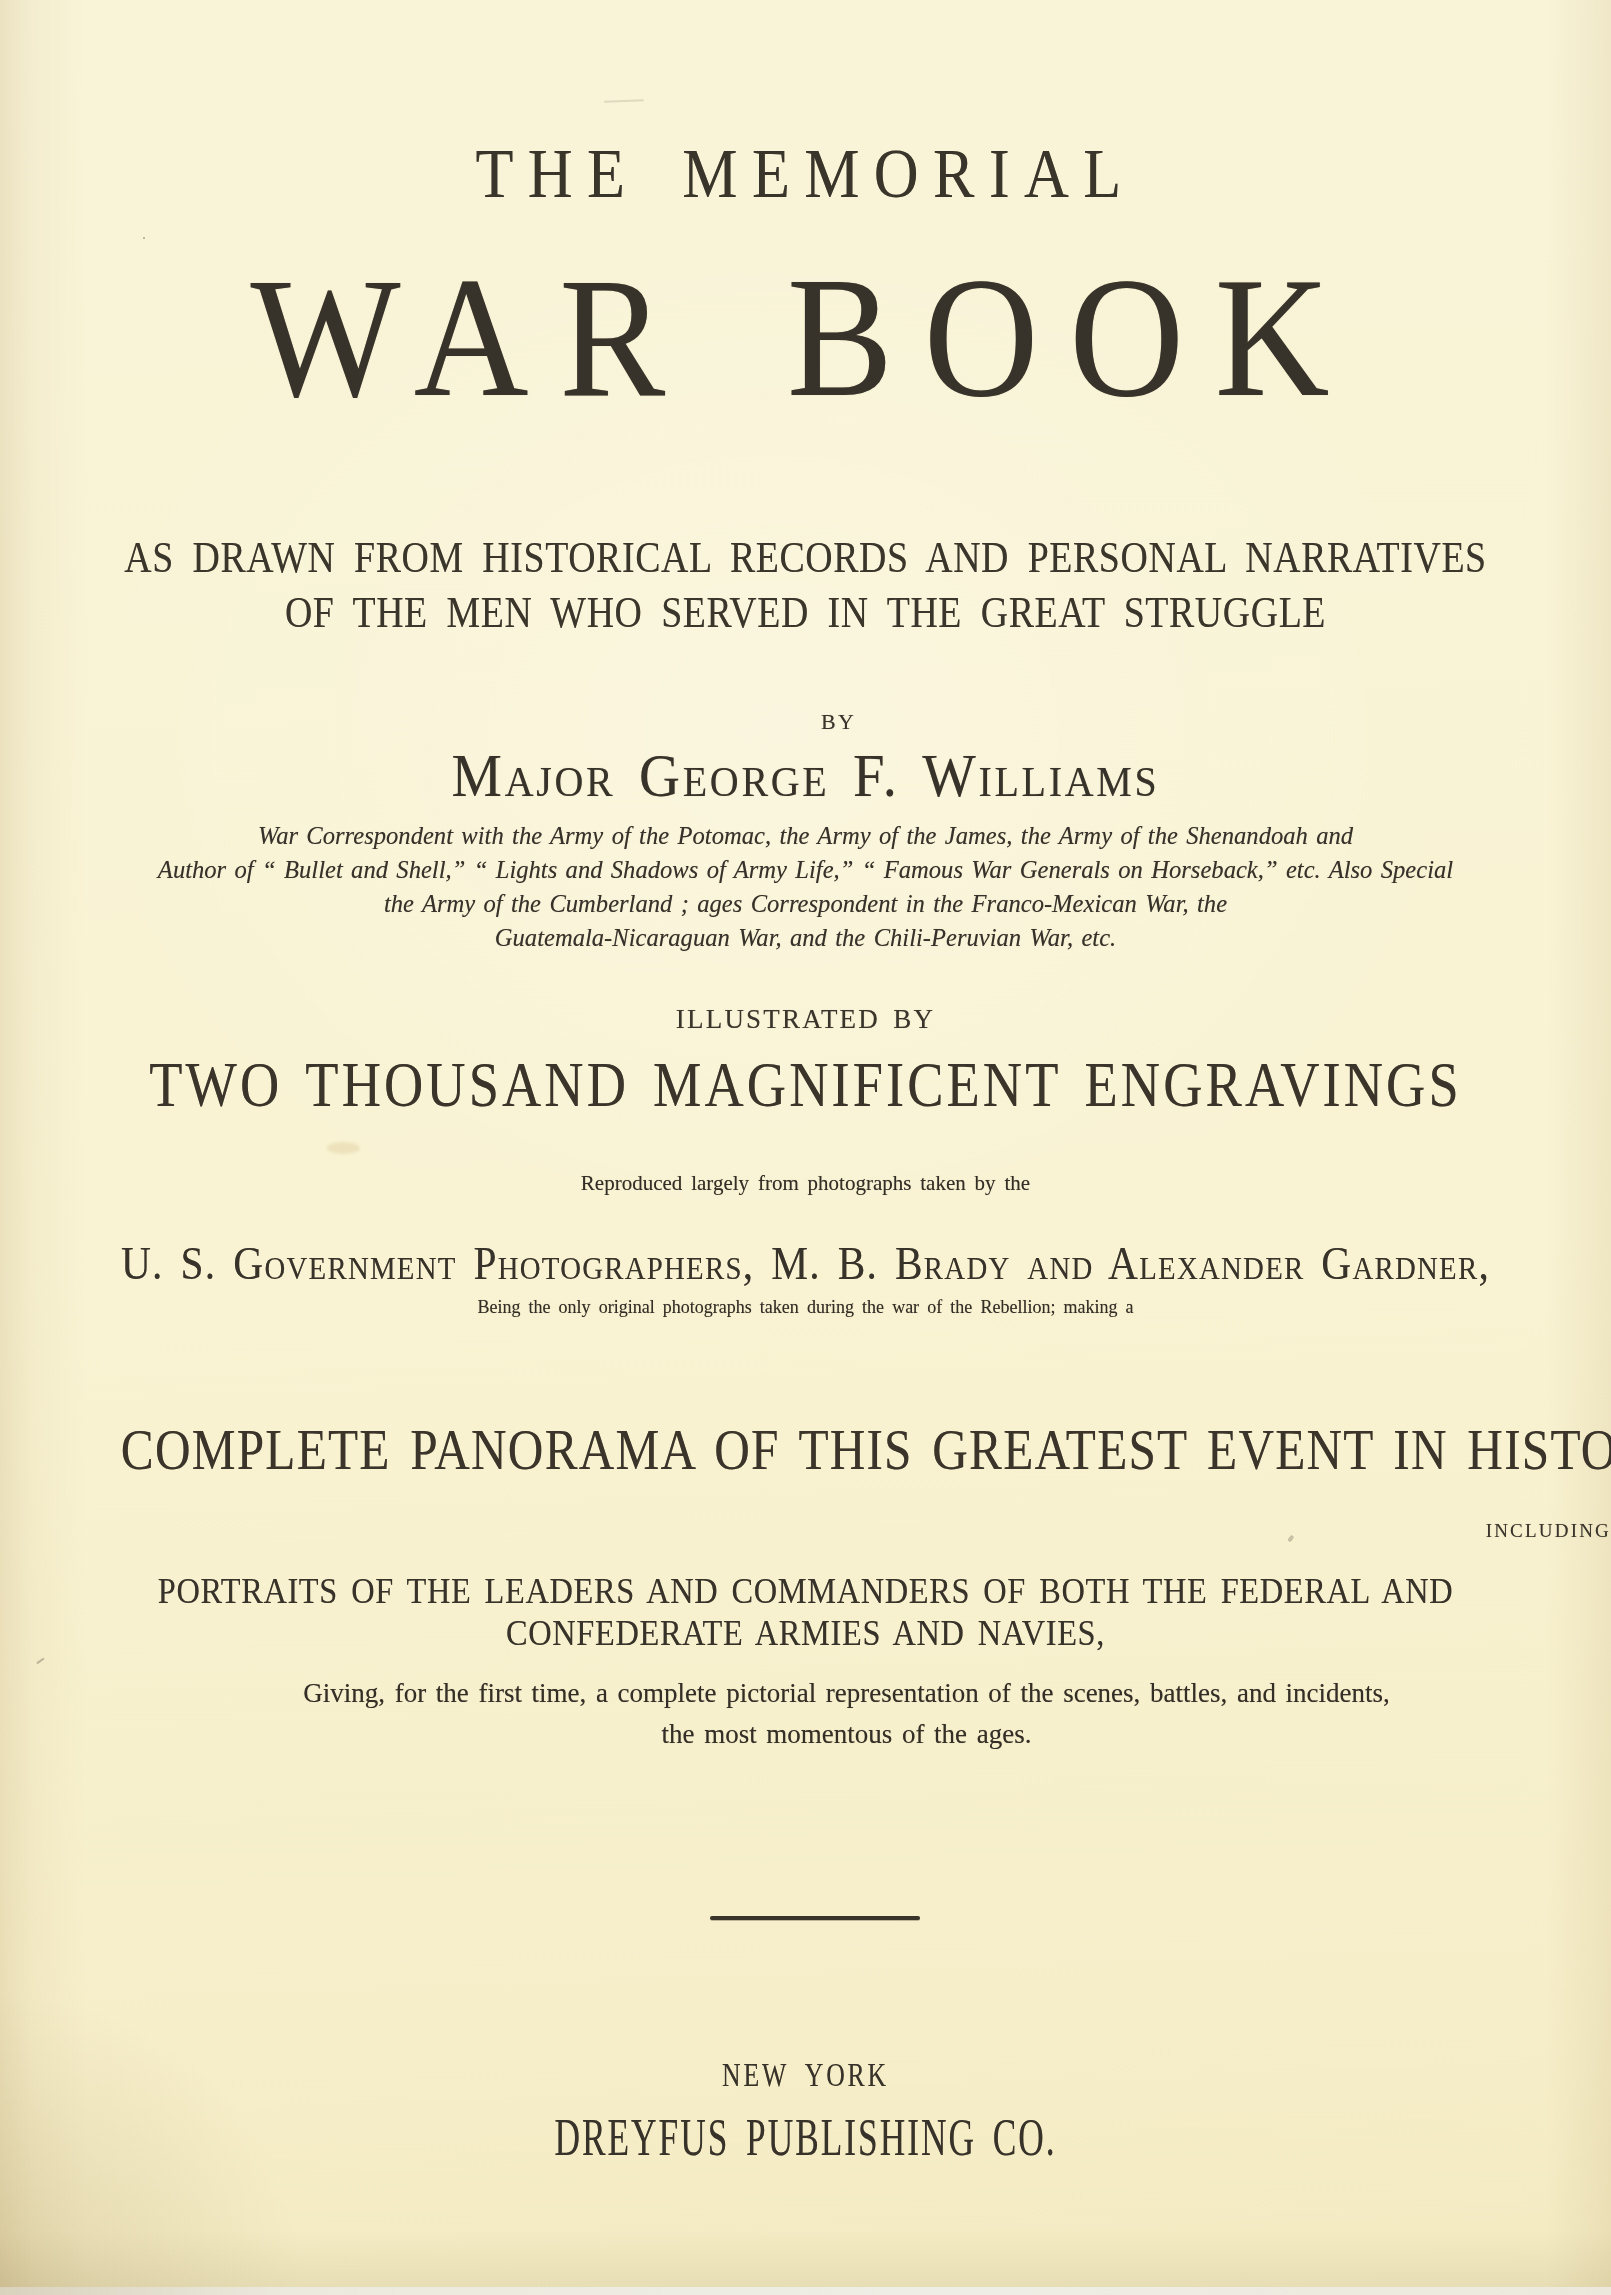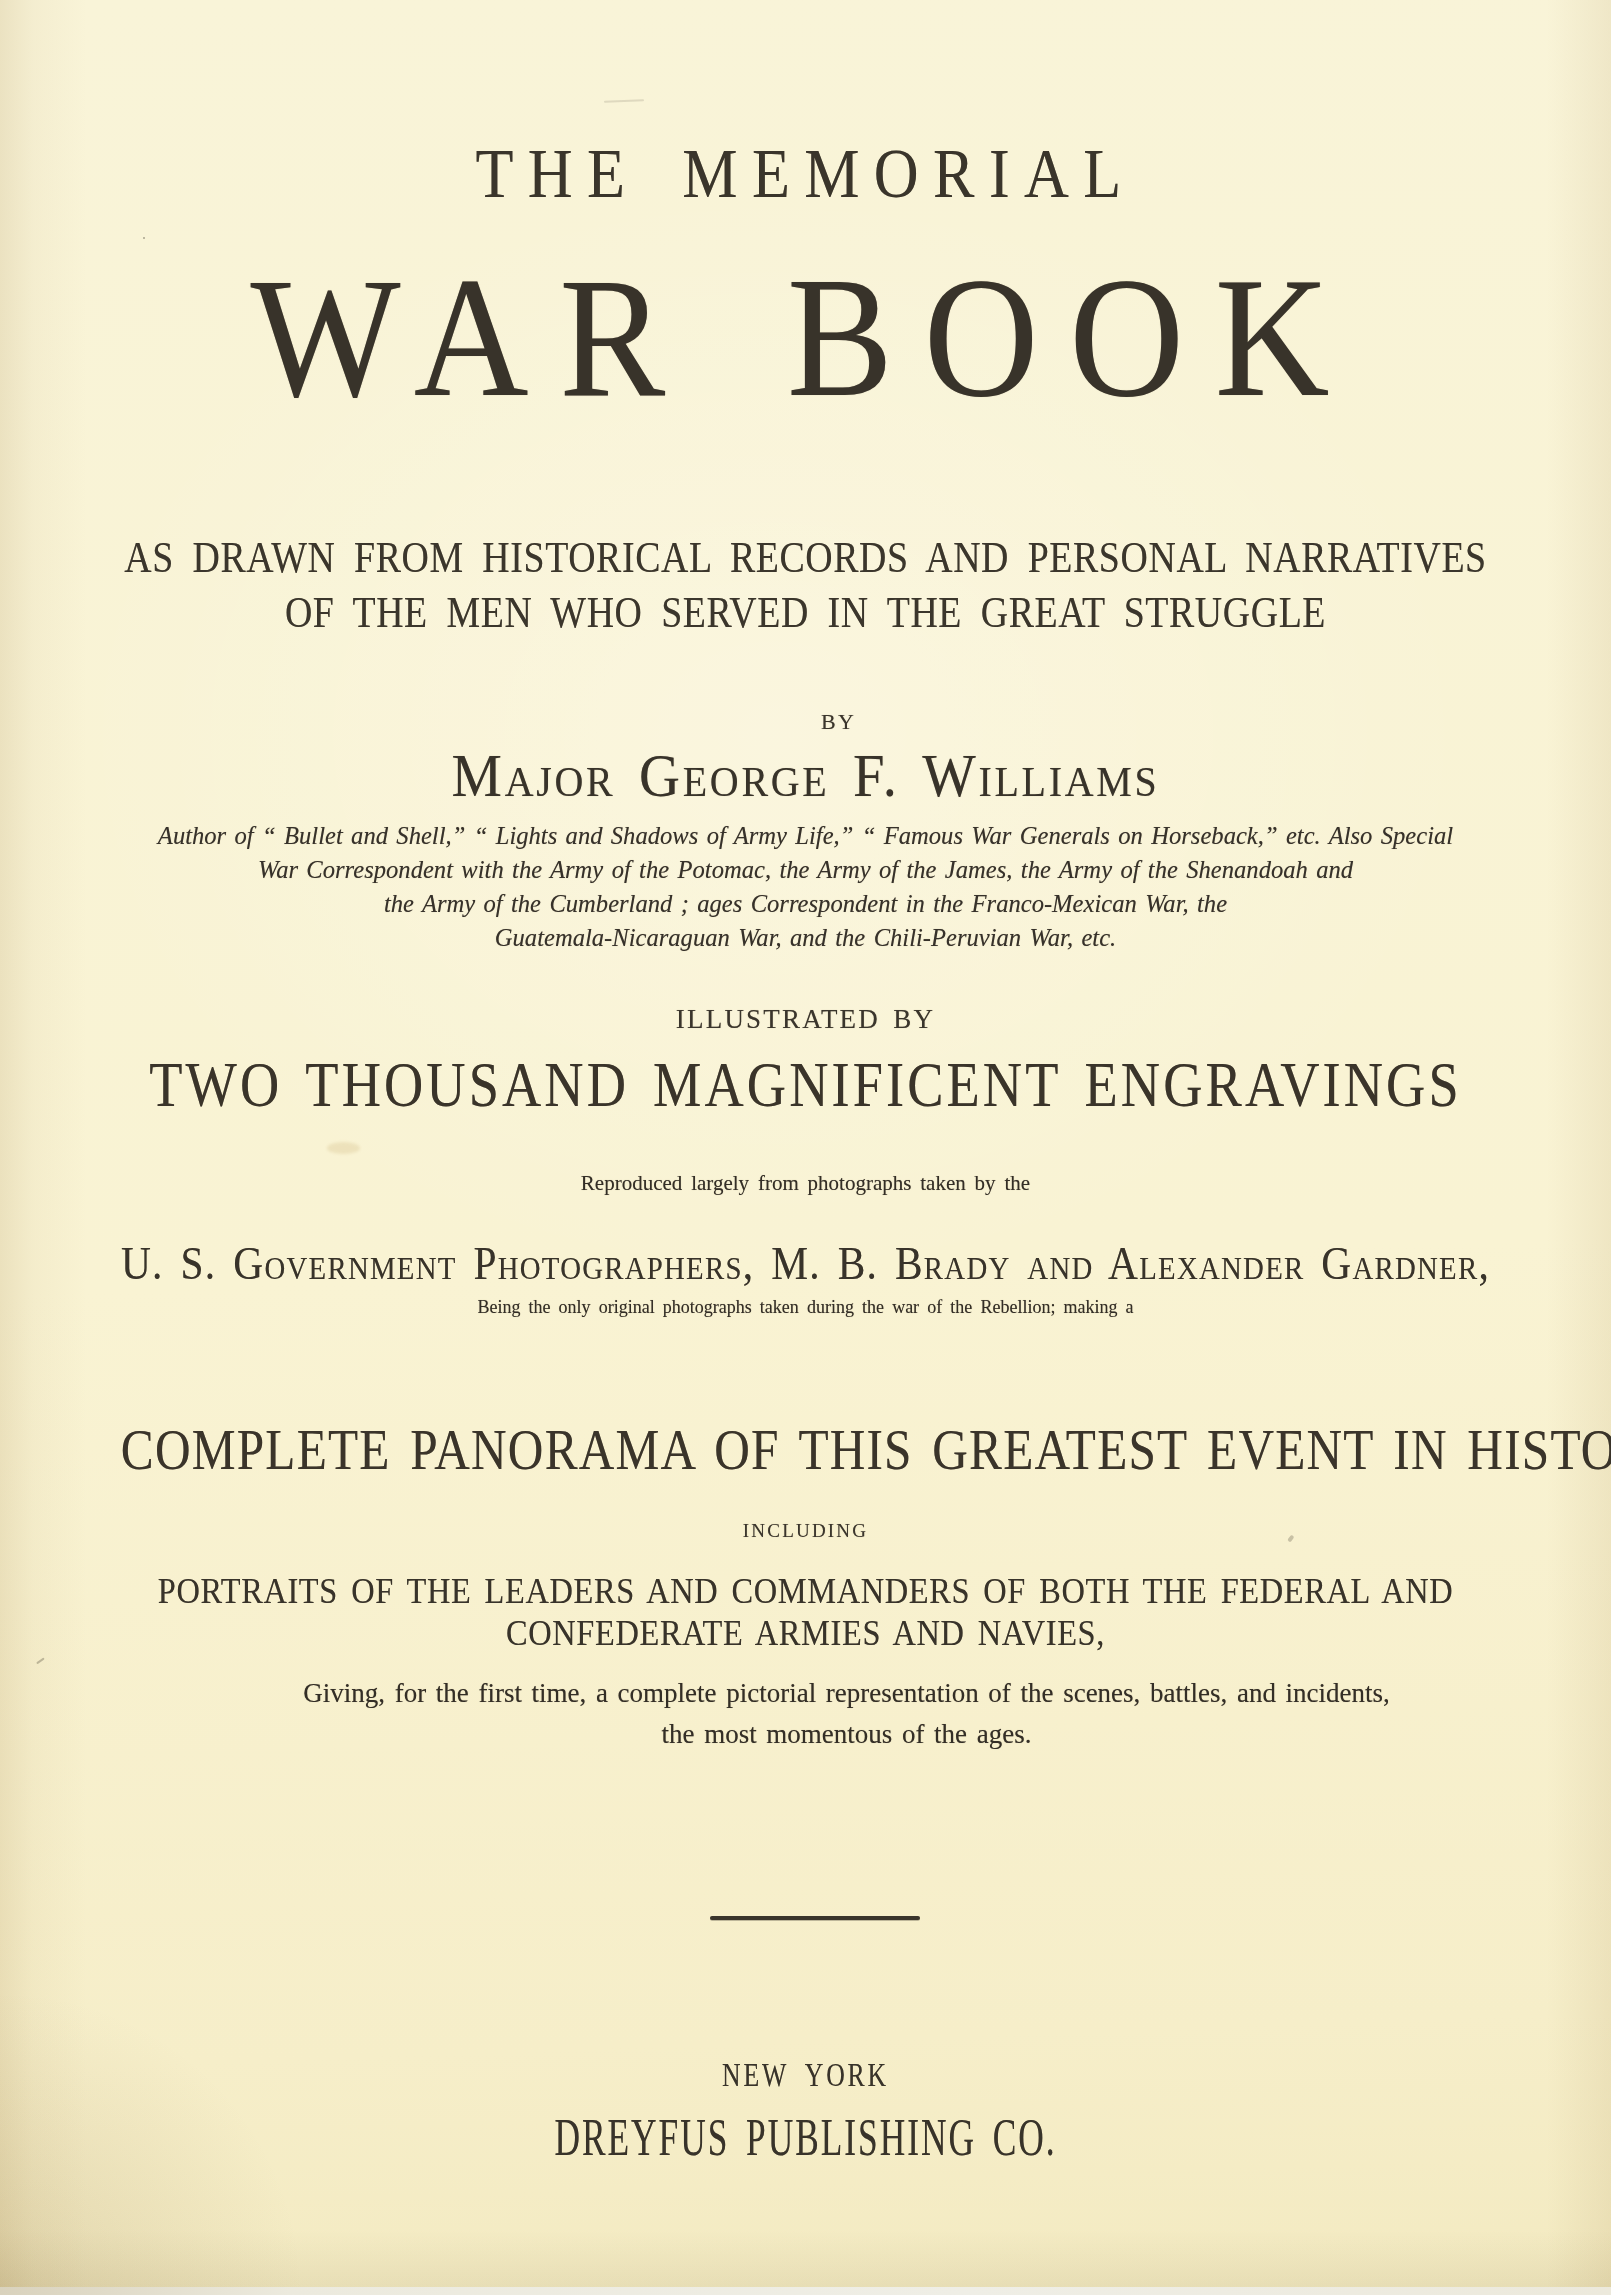--- a/index.html
+++ b/index.html
@@ -35,21 +35,21 @@
   .subtitle{top:530px;font-size:44px;letter-spacing:0.7px;word-spacing:10px;line-height:55px;color:#3b362c;}
   .by{top:711px;font-size:22px;letter-spacing:2.2px;color:#3a352c;margin-left:33px;}
   .author{top:745px;font-size:61px;letter-spacing:2.9px;word-spacing:7.2px;font-variant:small-caps;color:#38332a;}
   .credits{top:819px;font-size:24.6px;line-height:34px;font-style:italic;word-spacing:2.2px;color:#36312a;}
   .illustrated{top:1006px;font-size:27px;letter-spacing:2.2px;word-spacing:4.3px;color:#3a352c;}
   .engravings{top:1053px;font-size:64px;letter-spacing:3.6px;word-spacing:8.7px;color:#3a342a;}
   .reproduced{top:1173px;font-size:21px;word-spacing:3.6px;color:#332e26;}
   .photogs{top:1241px;font-size:46px;letter-spacing:1.4px;word-spacing:5.8px;font-variant:small-caps;color:#38332a;}
   .being{top:1298px;font-size:18px;word-spacing:3.6px;color:#332e26;}
   .panorama{top:1421px;font-size:58px;letter-spacing:1.4px;word-spacing:7.2px;color:#3a342a;}
-  .including{top:1521px;font-size:19px;letter-spacing:2.2px;color:#3a352c;}
+  .including{top:1521px;font-size:19px;letter-spacing:2.2px;color:#3a352c;text-align:right;}
   .portraits{top:1570px;font-size:36px;letter-spacing:0.7px;word-spacing:5px;line-height:42px;color:#38332a;}
   .giving{top:1673px;font-size:27px;line-height:41px;word-spacing:2.9px;color:#332e26;padding-left:41px;}
   .rule{
     position:absolute;top:1916px;left:710px;width:210px;height:3.6px;
     background:#3a352b;border-radius:2.2px;
     box-shadow:0 0.7px 0 rgba(58,53,43,0.4);
   }
   .newyork{top:2059px;font-size:33px;letter-spacing:3.6px;word-spacing:10px;color:#38332a;}
   .dreyfus{top:2112px;font-size:52px;letter-spacing:2.9px;word-spacing:8.7px;color:#38332a;}
   .speck{position:absolute;background:#4a4336;border-radius:50%;}
@@ -77,22 +77,22 @@
 
   <div class="line subtitle sx86">
     <div>AS DRAWN FROM HISTORICAL RECORDS AND PERSONAL NARRATIVES</div>
     <div>OF THE MEN WHO SERVED IN THE GREAT STRUGGLE</div>
   </div>
 
   <div class="line by">BY</div>
   <div class="line author sx93">Major George F. Williams</div>
 
   <div class="line credits">
+    <div>War Correspondent with the Army of the Potomac, the Army of the James, the Army of the Shenandoah and</div>
     <div>Author of “ Bullet and Shell,” “ Lights and Shadows of Army Life,” “ Famous War Generals on Horseback,” etc.  Also Special</div>
-    <div>War Correspondent with the Army of the Potomac, the Army of the James, the Army of the Shenandoah and</div>
     <div>the Army of the Cumberland ; ages Correspondent in the Franco-Mexican War, the</div>
     <div>Guatemala-Nicaraguan War, and the Chili-Peruvian War, etc.</div>
   </div>
 
   <div class="line illustrated">ILLUSTRATED BY</div>
   <div class="line engravings sx85">TWO THOUSAND MAGNIFICENT ENGRAVINGS</div>
   <div class="line reproduced">Reproduced largely from photographs taken by the</div>
   <div class="line photogs sx90">U. S. Government Photographers, M. B. Brady and Alexander Gardner,</div>
   <div class="line being">Being the only original photographs taken during the war of the Rebellion; making a</div>
   <div class="line panorama sx85">COMPLETE PANORAMA OF THIS GREATEST EVENT IN HISTORY</div>

